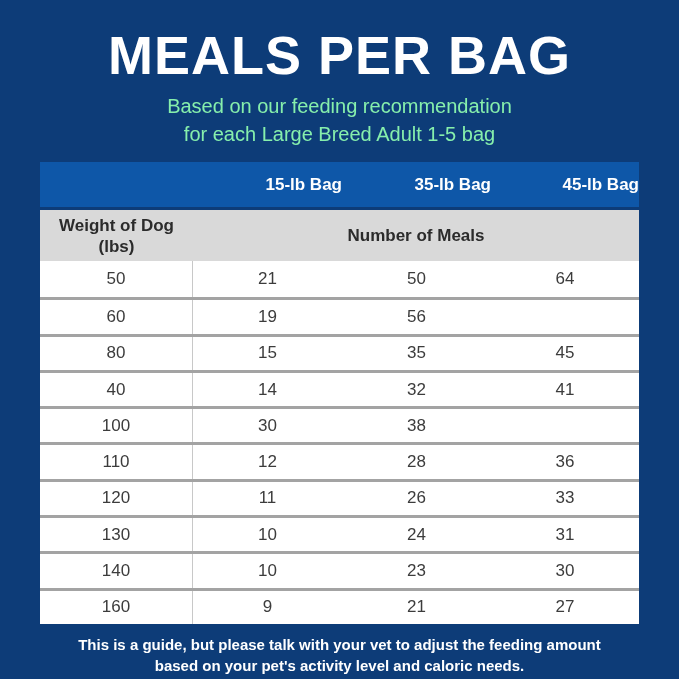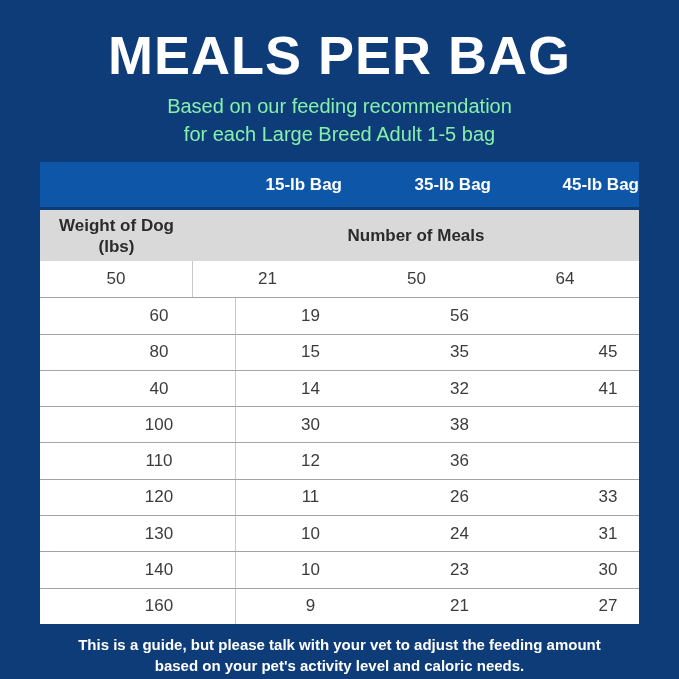--- a/index.html
+++ b/index.html
@@ -57,21 +57,21 @@
     line-height: 21px;
   }
   .tbody { background: #8b5cf6; }
   .trow {
     display: grid;
     grid-template-columns: 153px 149px 149px 148px;
     height: 36.3px;
     align-items: center;
     background: #ffffff;
   }
-  .trow + .trow { border-top: 1px solid #a3a3a3; padding-left: 43px; }
+  .trow + .trow { border-top: 3px solid #a3a3a3; }
   .tcell {
     text-align: center;
     color: #3c3c3c;
     font-size: 17px;
     font-weight: 400;
     align-self: stretch;
     display: flex;
     align-items: center;
     justify-content: center;
   }
@@ -140,20 +140,21 @@
           <div class="tcell">41</div>
         </div>
         <div class="trow">
           <div class="tcell first">100</div>
           <div class="tcell">30</div>
           <div class="tcell">38</div>
         </div>
         <div class="trow">
           <div class="tcell first">110</div>
           <div class="tcell">12</div>
+          <div class="tcell">28</div>
           <div class="tcell">36</div>
         </div>
         <div class="trow">
           <div class="tcell first">120</div>
           <div class="tcell">11</div>
           <div class="tcell">26</div>
           <div class="tcell">33</div>
         </div>
         <div class="trow">
           <div class="tcell first">130</div>

